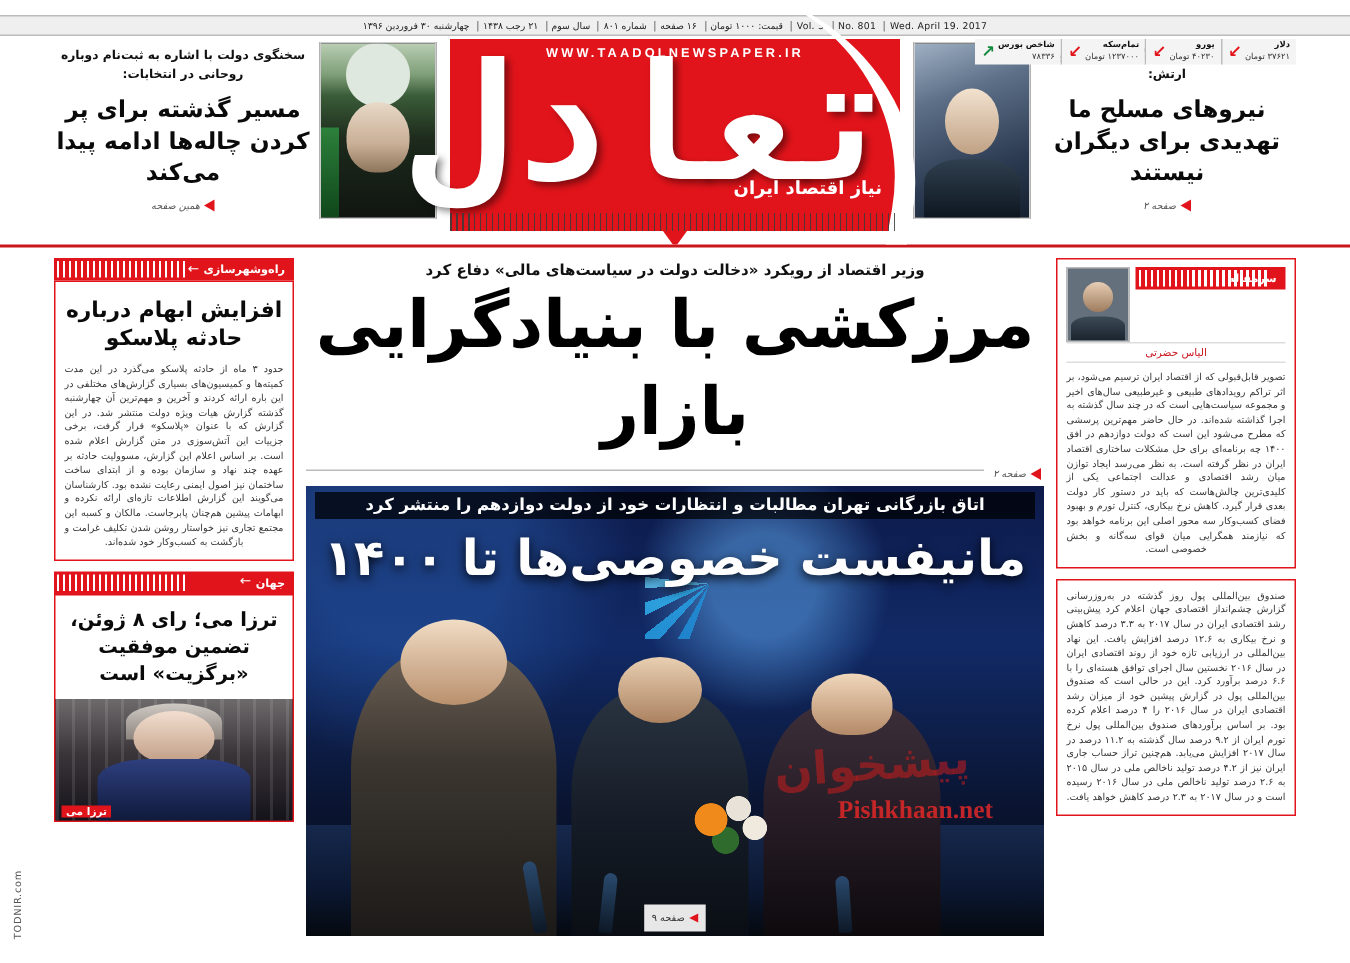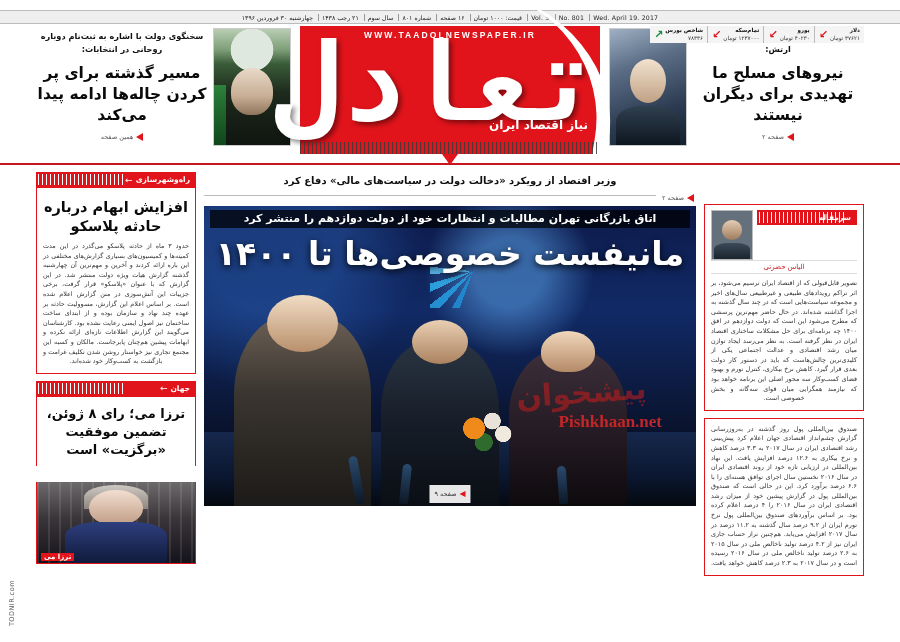--- a/index.html
+++ b/index.html
@@ -170,21 +170,21 @@
   .mast-text { flex: 1; direction: rtl; text-align: center; padding-top: 2px; }
   .mast-kicker {
     font-size: 8.2px; line-height: 13px; color: #111;
     font-weight: 600; margin-bottom: 7px;
   }
   .mast-head {
     font-size: 15.5px; line-height: 21px; font-weight: 700; color: #0a0a0a;
   }
   .pagebadge {
     display: inline-flex; align-items: center; gap: 3px;
-    font-size: 6.5px; color: #555; margin-top: 6px; direction: rtl;
+    font-size: 6.5px; color: #555; margin-top: 6px; direction: rtl; font-style: italic;
   }
   .pagebadge::before {
     content: ""; width: 0; height: 0;
     border-top: 4px solid transparent;
     border-bottom: 4px solid transparent;
     border-right: 7px solid #e2141b;
   }
 
   
   .ticker {
@@ -213,21 +213,21 @@
 
   
   .body-grid {
     position: relative;
     display: flex;
     gap: 8px;
     padding: 7px 36px 0 36px;
     height: 475px;
     direction: rtl;
   }
-  .col-right { width: 160px; flex: 0 0 160px; margin-top: 32px; }
+  .col-right { width: 160px; flex: 0 0 160px; }
   .col-center { flex: 1; }
   .col-left { width: 160px; flex: 0 0 160px; }
 
   
   .seclabel {
     position: relative;
     height: 15px;
     background: #e2141b;
     display: flex; align-items: center; justify-content: flex-start;
     padding: 0 4px;
@@ -419,21 +419,21 @@
     content:""; width:0;height:0;
     border-top: 3.5px solid transparent;
     border-bottom: 3.5px solid transparent;
     border-right: 6px solid #e2141b;
   }
 
   
   .may-photo {
     position: relative;
     height: 82px; border: 1px solid #e2141b; border-top: none;
-    overflow: hidden; background: #201c22; margin-top: 16px;
+    overflow: hidden; background: #201c22;
   }
   .may-bg {
     position: absolute; inset: 0;
     background:
       repeating-linear-gradient(90deg, rgba(255,255,255,.1) 0 2px, transparent 2px 11px),
       linear-gradient(180deg,#6d6a6c 0%, #3a3539 45%, #14121a 100%);
   }
   .may-face {
     position: absolute; top: 10%; left: 33%;
     width: 34%; height: 44%; border-radius: 50% 50% 46% 46%;
@@ -587,20 +587,21 @@
         <div class="blurb">تصویر قابل‌قبولی که از اقتصاد ایران ترسیم می‌شود، بر اثر تراکم رویدادهای طبیعی و غیرطبیعی سال‌های اخیر و مجموعه سیاست‌هایی است که در چند سال گذشته به اجرا گذاشته شده‌اند. در حال حاضر مهم‌ترین پرسشی که مطرح می‌شود این است که دولت دوازدهم در افق ۱۴۰۰ چه برنامه‌ای برای حل مشکلات ساختاری اقتصاد ایران در نظر گرفته است. به نظر می‌رسد ایجاد توازن میان رشد اقتصادی و عدالت اجتماعی یکی از کلیدی‌ترین چالش‌هاست که باید در دستور کار دولت بعدی قرار گیرد. کاهش نرخ بیکاری، کنترل تورم و بهبود فضای کسب‌وکار سه محور اصلی این برنامه خواهد بود که نیازمند همگرایی میان قوای سه‌گانه و بخش خصوصی است.</div>
       </div>
 
       <div class="newsbox">
         <div class="blurb">صندوق بین‌المللی پول روز گذشته در به‌روزرسانی گزارش چشم‌انداز اقتصادی جهان اعلام کرد پیش‌بینی رشد اقتصادی ایران در سال ۲۰۱۷ به ۳.۳ درصد کاهش و نرخ بیکاری به ۱۲.۶ درصد افزایش یافت. این نهاد بین‌المللی در ارزیابی تازه خود از روند اقتصادی ایران در سال ۲۰۱۶ نخستین سال اجرای توافق هسته‌ای را با ۶.۶ درصد برآورد کرد. این در حالی است که صندوق بین‌المللی پول در گزارش پیشین خود از میزان رشد اقتصادی ایران در سال ۲۰۱۶ را ۴ درصد اعلام کرده بود. بر اساس برآوردهای صندوق بین‌المللی پول نرخ تورم ایران از ۹.۲ درصد سال گذشته به ۱۱.۲ درصد در سال ۲۰۱۷ افزایش می‌یابد. هم‌چنین تراز حساب جاری ایران نیز از ۴.۲ درصد تولید ناخالص ملی در سال ۲۰۱۵ به ۲.۶ درصد تولید ناخالص ملی در سال ۲۰۱۶ رسیده است و در سال ۲۰۱۷ به ۲.۳ درصد کاهش خواهد یافت.</div>
       </div>
     </div>
 
     <div class="col-center">
       <div class="main-kicker">وزیر اقتصاد از رویکرد «دخالت دولت در سیاست‌های مالی» دفاع کرد</div>
+      <div class="main-head">مرزکشی با بنیادگرایی بازار</div>
       <div class="main-sub-row">
         <div class="pagebadge">صفحه ۲</div>
         <div class="rule-line"></div>
       </div>
 
       <div class="photoblock">
         <div class="photo-bg"></div>
         <div class="photo-logo-fan"></div>
         <div class="photo-table"></div>
         <div class="p-person p1"></div>

